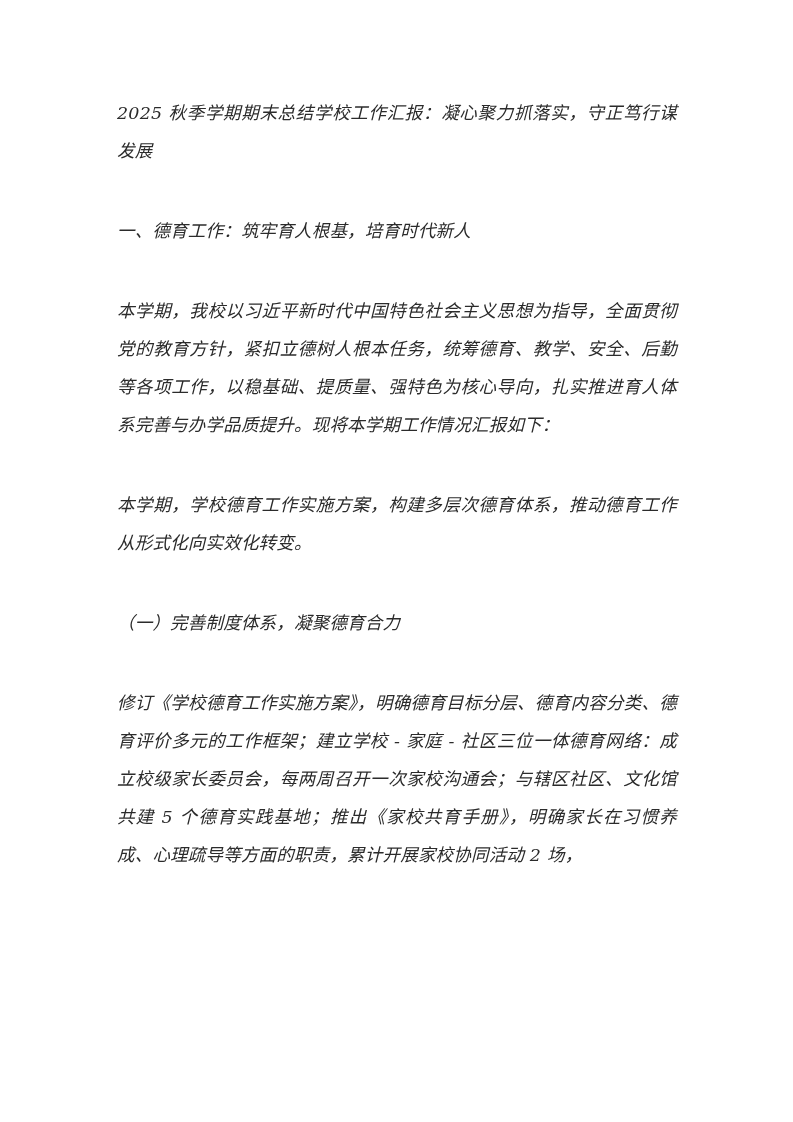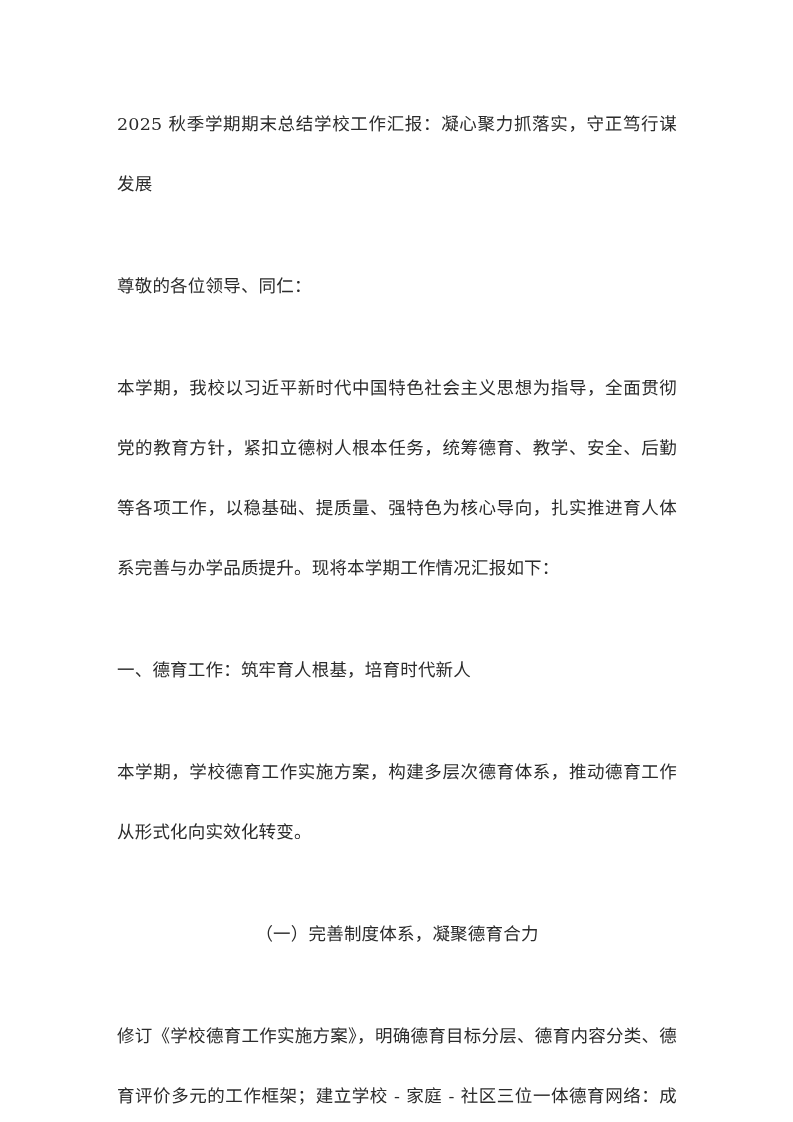--- a/index.html
+++ b/index.html
@@ -19,59 +19,59 @@
   }
   .content {
     position: absolute;
     left: 117px;
     top: 94px;
     width: 560px;
   }
   .para {
     font-family: "DejaVu Serif", "Liberation Serif", serif;
     font-size: 17.5px;
-    line-height: 60px;
+    line-height: 38px;
     color: #2b2b2b;
     text-align: justify;
     text-justify: inter-character;
     margin: 0 0 42px 0;
     letter-spacing: 0.2px;
     white-space: normal;
     word-break: break-all;
+    font-style: italic;
   }
   .para:last-child {
     margin-bottom: 0;
   }
   .title-para {
     font-family: "DejaVu Serif", "Liberation Serif", serif;
   }
   .heading-para {
     font-family: "DejaVu Serif", "Liberation Serif", serif;
   }
   .sub-heading-para {
     font-family: "DejaVu Serif", "Liberation Serif", serif;
-    text-align: center;
+    text-align: left;
   }
   .salutation-para {
     text-align: left;
   }
 </style>
 </head>
 <body>
 
 <div class="page">
   <div class="content">
 
     <p class="para title-para">2025 秋季学期期末总结学校工作汇报：凝心聚力抓落实，守正笃行谋发展</p>
 
-    <p class="para salutation-para">尊敬的各位领导、同仁：</p>
+
+    <p class="para heading-para">一、德育工作：筑牢育人根基，培育时代新人</p>
 
     <p class="para">本学期，我校以习近平新时代中国特色社会主义思想为指导，全面贯彻党的教育方针，紧扣立德树人根本任务，统筹德育、教学、安全、后勤等各项工作，以稳基础、提质量、强特色为核心导向，扎实推进育人体系完善与办学品质提升。现将本学期工作情况汇报如下：</p>
-
-    <p class="para heading-para">一、德育工作：筑牢育人根基，培育时代新人</p>
 
     <p class="para">本学期，学校德育工作实施方案，构建多层次德育体系，推动德育工作从形式化向实效化转变。</p>
 
     <p class="para sub-heading-para">（一）完善制度体系，凝聚德育合力</p>
 
     <p class="para">修订《学校德育工作实施方案》，明确德育目标分层、德育内容分类、德育评价多元的工作框架；建立学校 - 家庭 - 社区三位一体德育网络：成立校级家长委员会，每两周召开一次家校沟通会；与辖区社区、文化馆共建 5 个德育实践基地；推出《家校共育手册》，明确家长在习惯养成、心理疏导等方面的职责，累计开展家校协同活动 2 场，</p>
 
   </div>
 </div>
 

